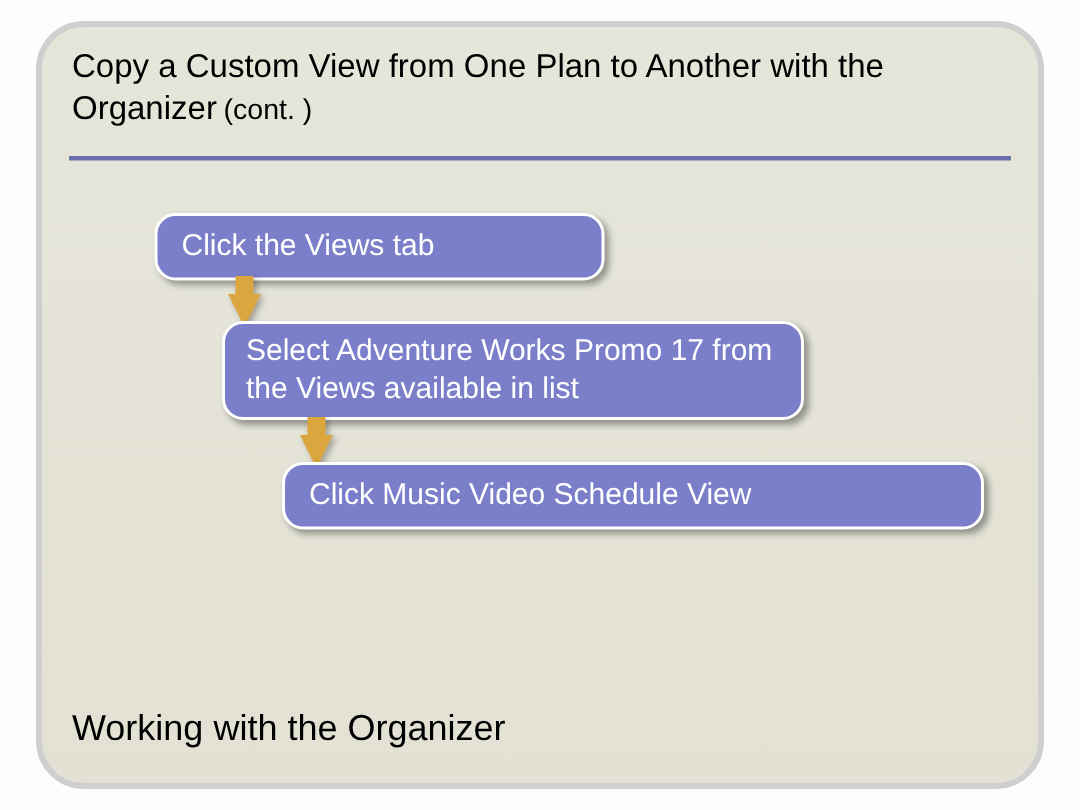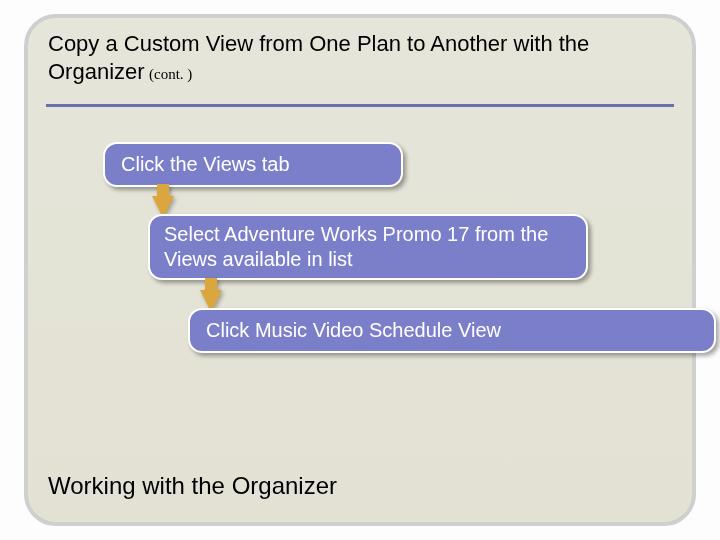--- a/index.html
+++ b/index.html
@@ -26,24 +26,23 @@
     width: 620px;
   }
   .title-main {
     font-size: 22px;
     font-weight: normal;
     color: #000;
     line-height: 1.25;
     display: inline;
   }
   .title-cont {
-    font-size: 15px;
+    font-size: 19px;
     color: #000;
     font-weight: normal;
-    font-family: Liberation Serif, serif;
   }
   .title-underline {
     position: absolute;
     left: 18px;
     top: 86px;
     width: 628px;
     height: 3px;
     background: #6a6fb0;
   }
   .step {
@@ -51,22 +50,22 @@
     background: #7b7fc9;
     border: 2px solid #fff;
     border-radius: 14px;
     color: #ffffff;
     font-size: 20px;
     line-height: 1.25;
     padding: 8px 16px;
     box-shadow: 3px 3px 4px rgba(0,0,0,0.35);
   }
   .step1 { left: 75px; top: 124px; width: 300px; }
-  .step2 { left: 120px; top: 196px; width: 440px; padding: 6px 14px; }
-  .step3 { left: 160px; top: 290px; width: 528px; }
+  .step2 { left: 120px; top: 196px; width: 388px; padding: 6px 14px; }
+  .step3 { left: 160px; top: 290px; width: 468px; }
   .arrow {
     position: absolute;
     width: 0; height: 0;
     border-left: 11px solid transparent;
     border-right: 11px solid transparent;
     border-top: 22px solid #dba63e;
     filter: drop-shadow(2px 2px 2px rgba(0,0,0,0.3));
   }
   .arrow::before {
     content: "";

